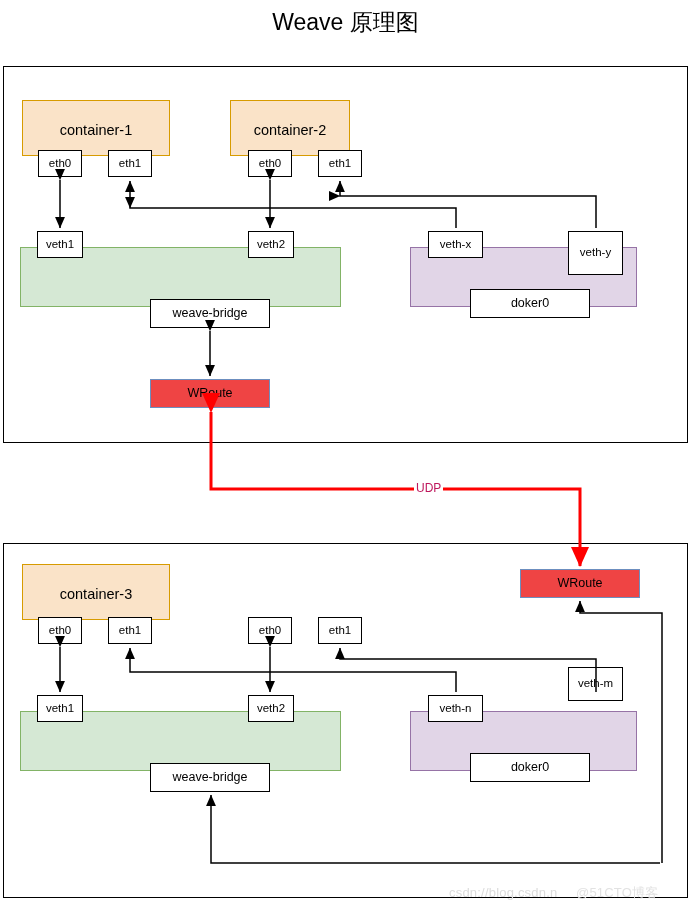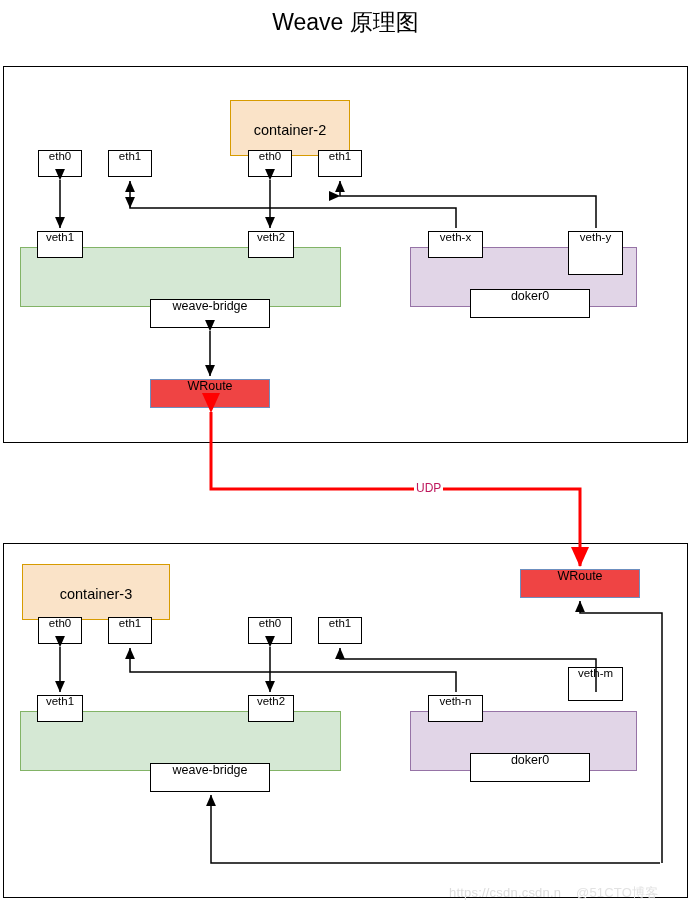--- a/index.html
+++ b/index.html
@@ -3,21 +3,21 @@
 <meta charset="utf-8">
 <style>
   html,body{margin:0;padding:0;background:#ffffff;}
   body{
     width:691px;height:909px;position:relative;overflow:hidden;
     font-family:"Liberation Sans","DejaVu Sans",sans-serif;
     color:#000000;
   }
   #diagram{position:absolute;inset:0;}
   svg.layer{position:absolute;left:0;top:0;width:691px;height:909px;}
-  .node{position:absolute;box-sizing:border-box;display:flex;justify-content:center;}
+  .node{position:absolute;box-sizing:border-box;display:flex;align-items:center;justify-content:center;}
   .node span{display:block;line-height:1;white-space:nowrap;}
 
   .title{
     position:absolute;left:0;top:7px;width:691px;text-align:center;
     font-size:23px;color:#000;
   }
 
   
   .panel{
     position:absolute;box-sizing:border-box;
@@ -67,20 +67,23 @@
 
 <div id="diagram">
 
   <div class="title">Weave 原理图</div>
 
   <div class="panel" style="left:3px;top:66px;width:685px;height:377px;"></div>
 
   <div class="region region-green" style="left:20px;top:247px;width:321px;height:60px;"></div>
   <div class="region region-purple" style="left:410px;top:247px;width:227px;height:60px;"></div>
 
+  <div class="node container-box" style="left:22px;top:100px;width:148px;height:56px;">
+    <span>container-1</span>
+  </div>
   <div class="node container-box" style="left:230px;top:100px;width:120px;height:56px;">
     <span>container-2</span>
   </div>
 
   <div class="node iface" style="left:38px;top:150px;width:44px;height:27px;">
     <span>eth0</span>
   </div>
   <div class="node iface" style="left:108px;top:150px;width:44px;height:27px;">
     <span>eth1</span>
   </div>
@@ -202,16 +205,16 @@
       <path d="M662,863 L662,613 L580,613 L580,601"></path>
     </g>
 
     <g fill="none" stroke="#ff0000" stroke-width="3" marker-start="url(#ahr)" marker-end="url(#ahr)">
       <path d="M211,412 L211,489 L580,489 L580,566"></path>
     </g>
   </svg>
 
   <div class="udp-label" style="left:414px;top:482px;">UDP</div>
 
-  <div class="watermark" style="left:449px;top:885px;">https://csdn.csdn.n</div>
+  <div class="watermark" style="left:449px;top:885px;">csdn://blog.csdn.n</div>
   <div class="watermark wm2" style="left:576px;top:884px;">@51CTO博客</div>
 
 </div>
 
 </body></html>

